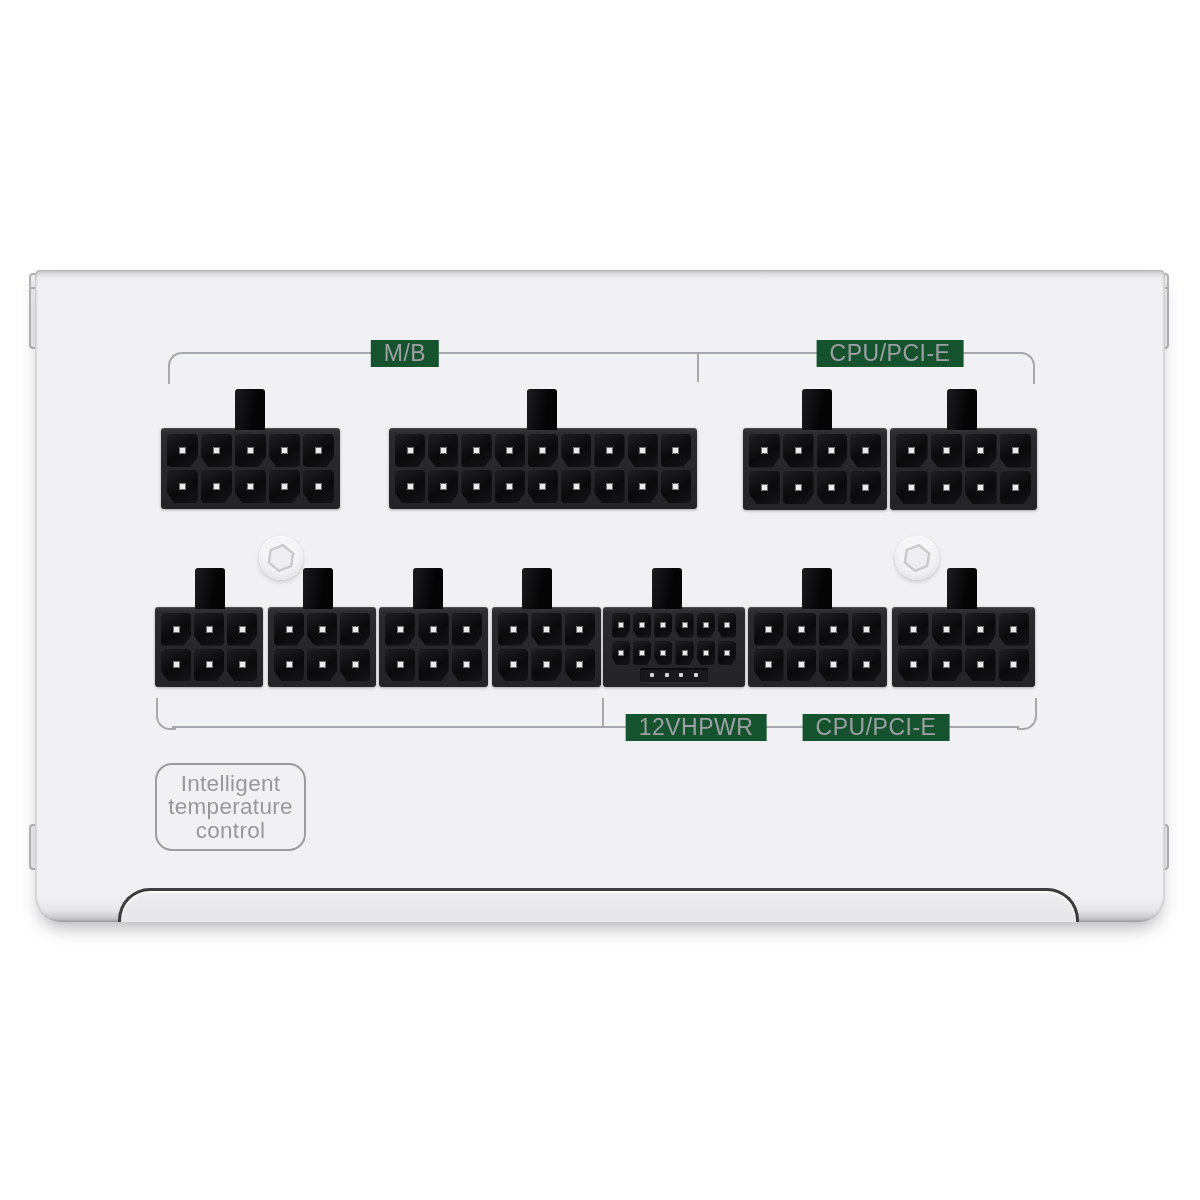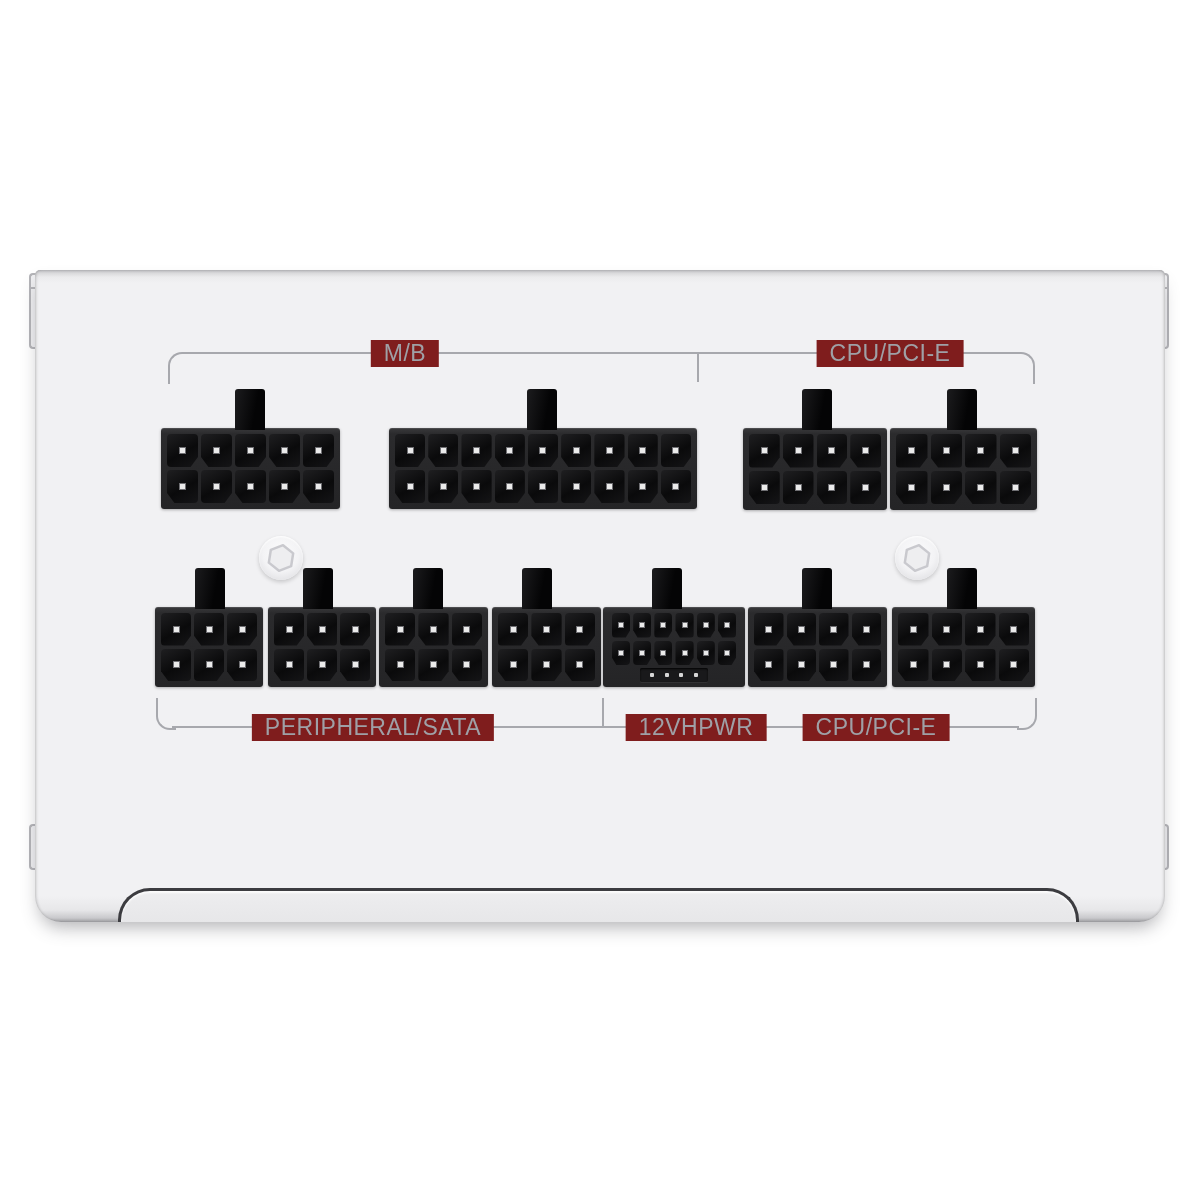--- a/index.html
+++ b/index.html
@@ -47,21 +47,21 @@
   .bk{position:absolute;z-index:4;}
   .bk-line{height:2px;background:#a7a8ad;}
   .bk-tick{width:2px;height:30px;background:#a7a8ad;}
   .bk-corner{width:18px;height:30px;border:0 solid #a7a8ad;}
   .bk-corner.tl{border-left-width:2px;border-top-width:2px;border-top-left-radius:14px;}
   .bk-corner.tr{border-right-width:2px;border-top-width:2px;border-top-right-radius:14px;}
   .bk-corner.bl{border-left-width:2px;border-bottom-width:2px;border-bottom-left-radius:14px;}
   .bk-corner.br{border-right-width:2px;border-bottom-width:2px;border-bottom-right-radius:14px;}
   .bk-label{
     position:absolute;transform:translateX(-50%);z-index:5;
-    background:#7f1d1d;padding:0 13px;
+    background:#14532d;padding:0 13px;
     font-size:23px;letter-spacing:0.5px;color:#9fa0a6;white-space:nowrap;
   }
 
   
   .connector{
     position:absolute;z-index:4;
     background:linear-gradient(180deg,#39393b 0px,#2b2b2d 6px,#242426 100%);
     border-radius:3px;
     box-shadow:inset 0 1px 0 rgba(255,255,255,0.10),0 1px 3px rgba(0,0,0,0.30);
   }
@@ -127,21 +127,20 @@
   <div class="bk bk-line" style="left:184px;top:352px;width:833px;"></div>
   <div class="bk bk-corner tr" style="left:1015px;top:352px;"></div>
   <div class="bk bk-tick" style="left:697px;top:352px;"></div>
   <div class="bk-label" style="left:405px;top:340px;">M/B</div>
   <div class="bk-label" style="left:890px;top:340px;">CPU/PCI-E</div>
 
   <div class="bk bk-corner bl" style="left:156px;top:698px;"></div>
   <div class="bk bk-line" style="left:172px;top:726px;width:847px;"></div>
   <div class="bk bk-corner br" style="left:1017px;top:698px;"></div>
   <div class="bk bk-tick" style="left:602px;top:698px;"></div>
-  <div class="bk-label" style="left:373px;top:714px;">PERIPHERAL/SATA</div>
   <div class="bk-label" style="left:696px;top:714px;">12VHPWR</div>
   <div class="bk-label" style="left:876px;top:714px;">CPU/PCI-E</div>
 
   <div id="connector-layer">
       <div class="connector" style="left: 161px; top: 428px; width: 179px; height: 81px;">
         <div class="clip-tab" style="left: 74px;"></div>
         <div class="pins" style="grid-template-columns: repeat(5, 1fr);">
           <div class="pin c0">
             <span class="pin-dot"></span>
           </div>
@@ -489,14 +488,19 @@
         </div>
       </div>
       <div class="screw" style="left: 259px; top: 536px;"><svg width="44" height="44" viewBox="0 0 44 44">
           <polygon points="33.3,28.5 22,35 10.7,28.5 10.7,15.5 22,9 33.3,15.5" fill="#eeeef0" stroke="#c9c9ce" stroke-width="2.5" stroke-linejoin="round" transform="rotate(9 22 22)"></polygon>
         </svg></div>
       <div class="screw" style="left: 895px; top: 536px;"><svg width="44" height="44" viewBox="0 0 44 44">
           <polygon points="33.3,28.5 22,35 10.7,28.5 10.7,15.5 22,9 33.3,15.5" fill="#eeeef0" stroke="#c9c9ce" stroke-width="2.5" stroke-linejoin="round" transform="rotate(9 22 22)"></polygon>
         </svg></div>
     </div>
 
+  <div class="temp-badge">
+    <span>Intelligent</span>
+    <span>temperature</span>
+    <span>control</span>
+  </div>
 
 </div>
 
 </body></html>

